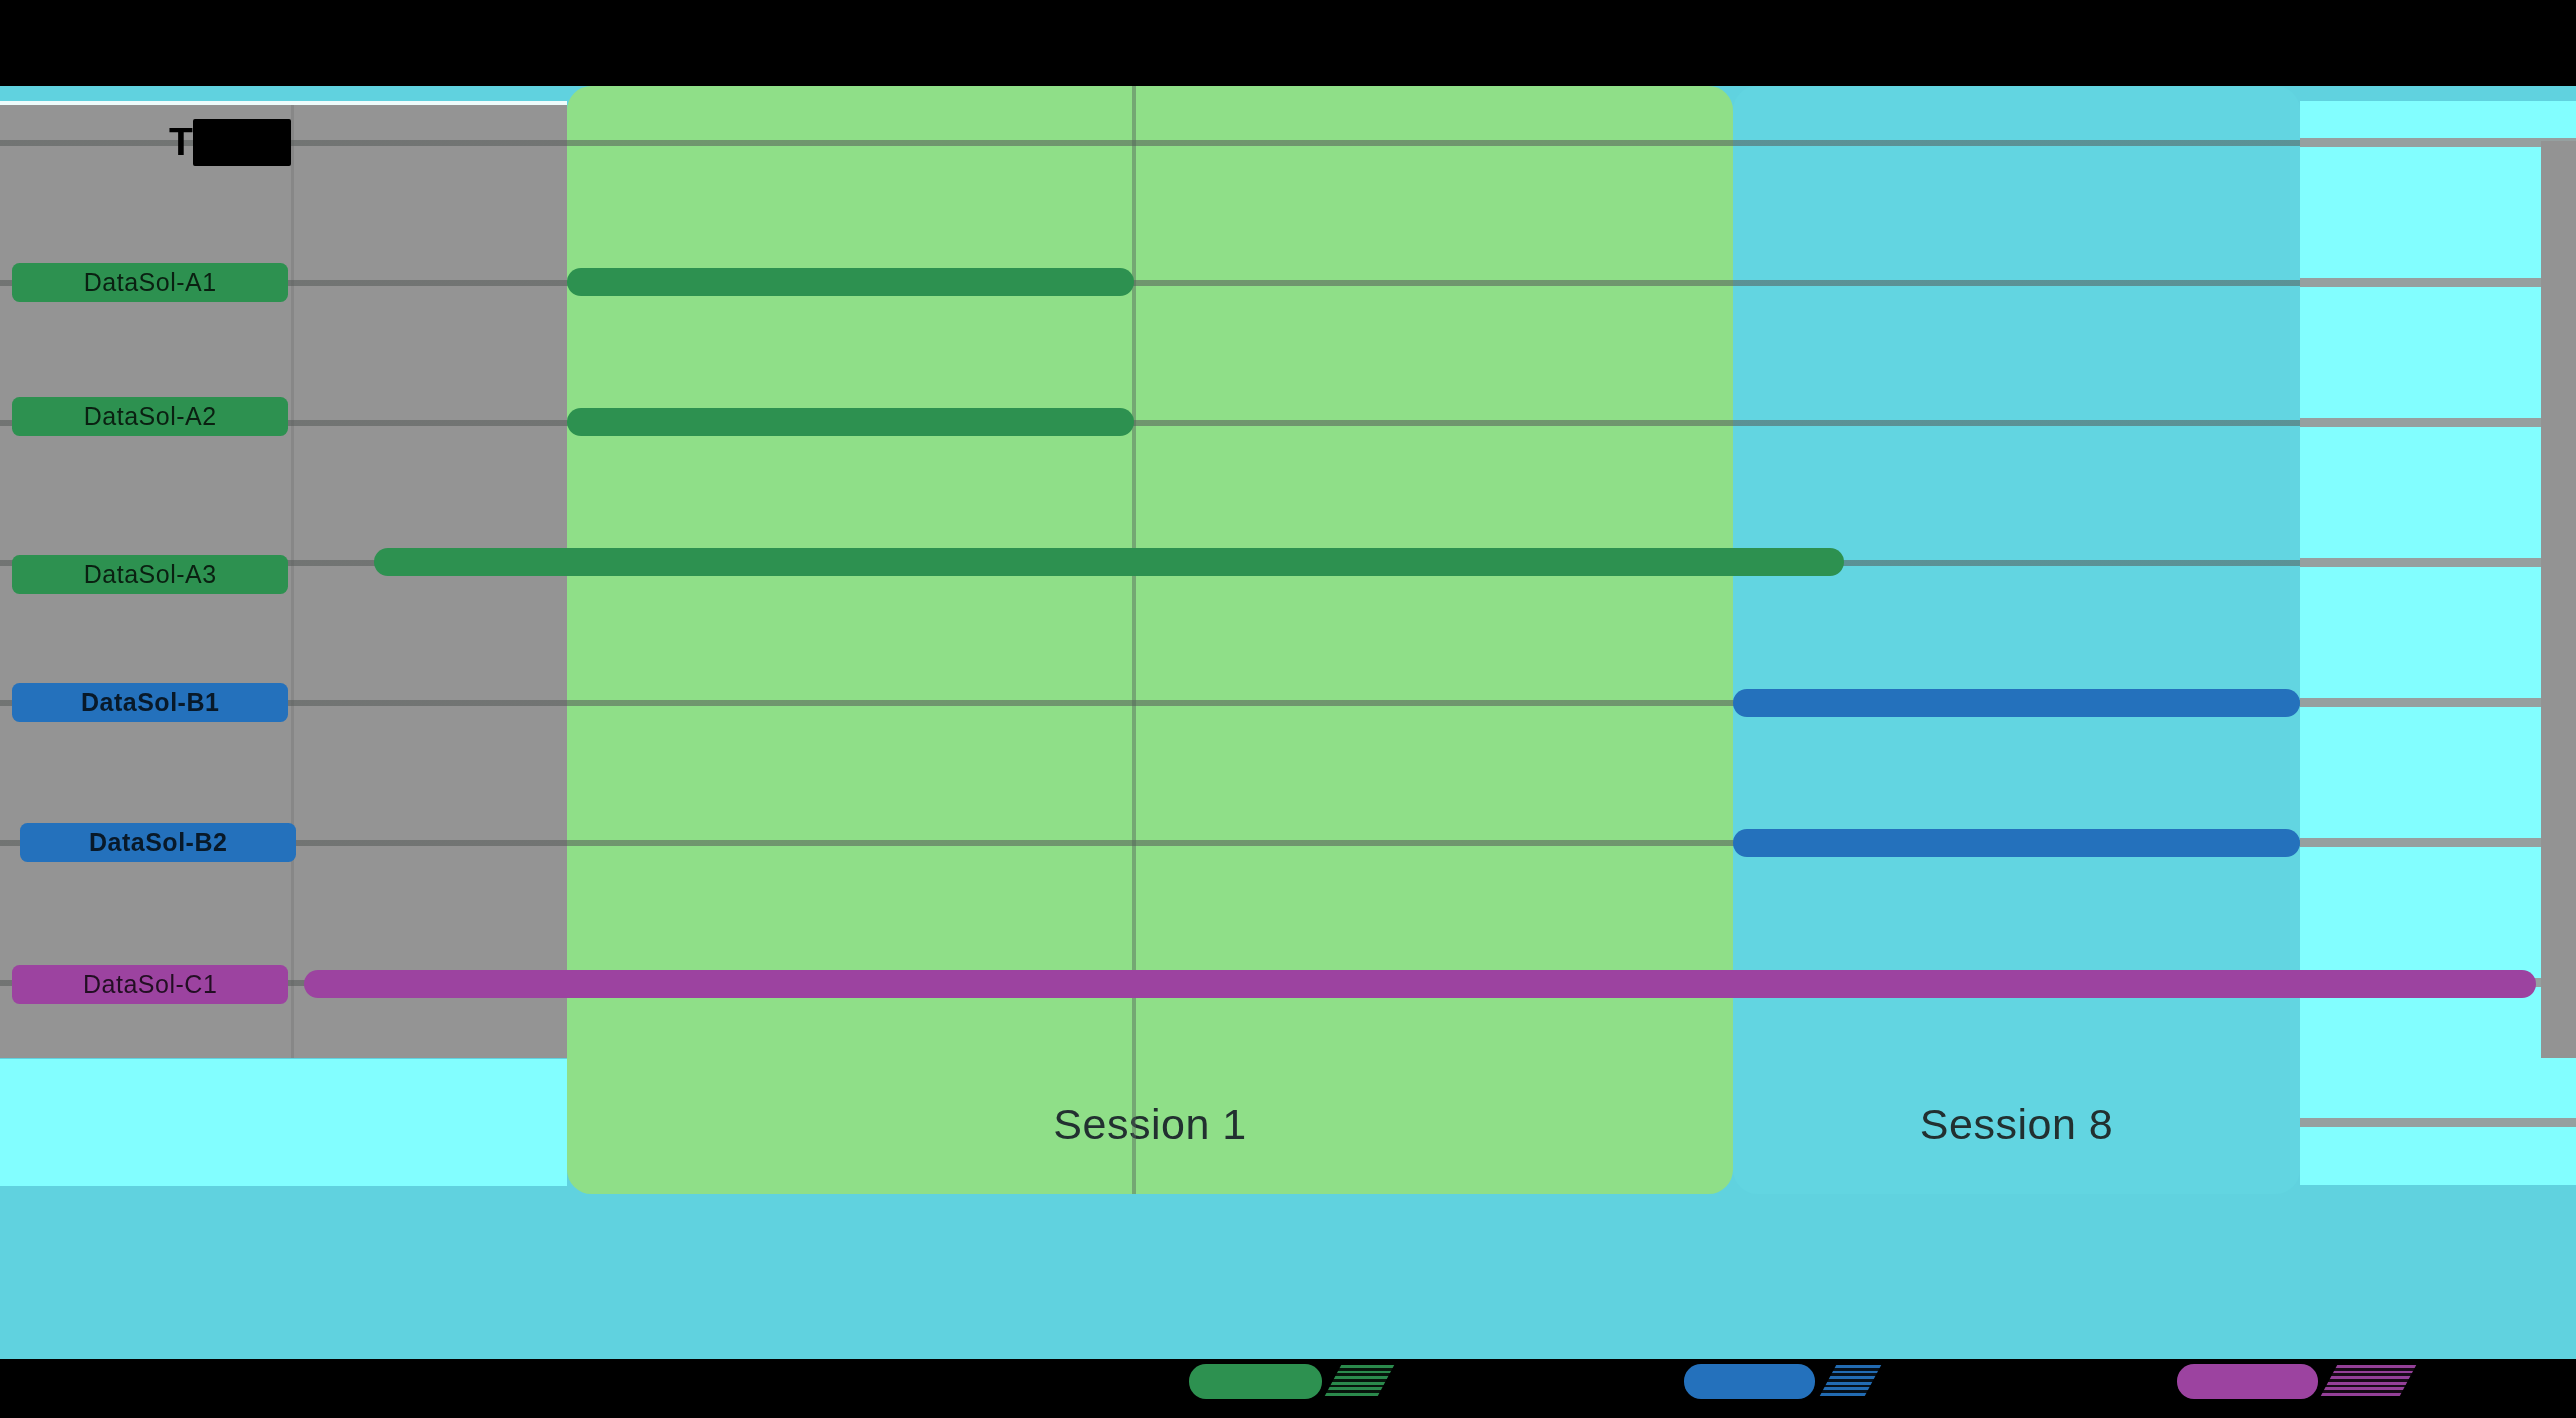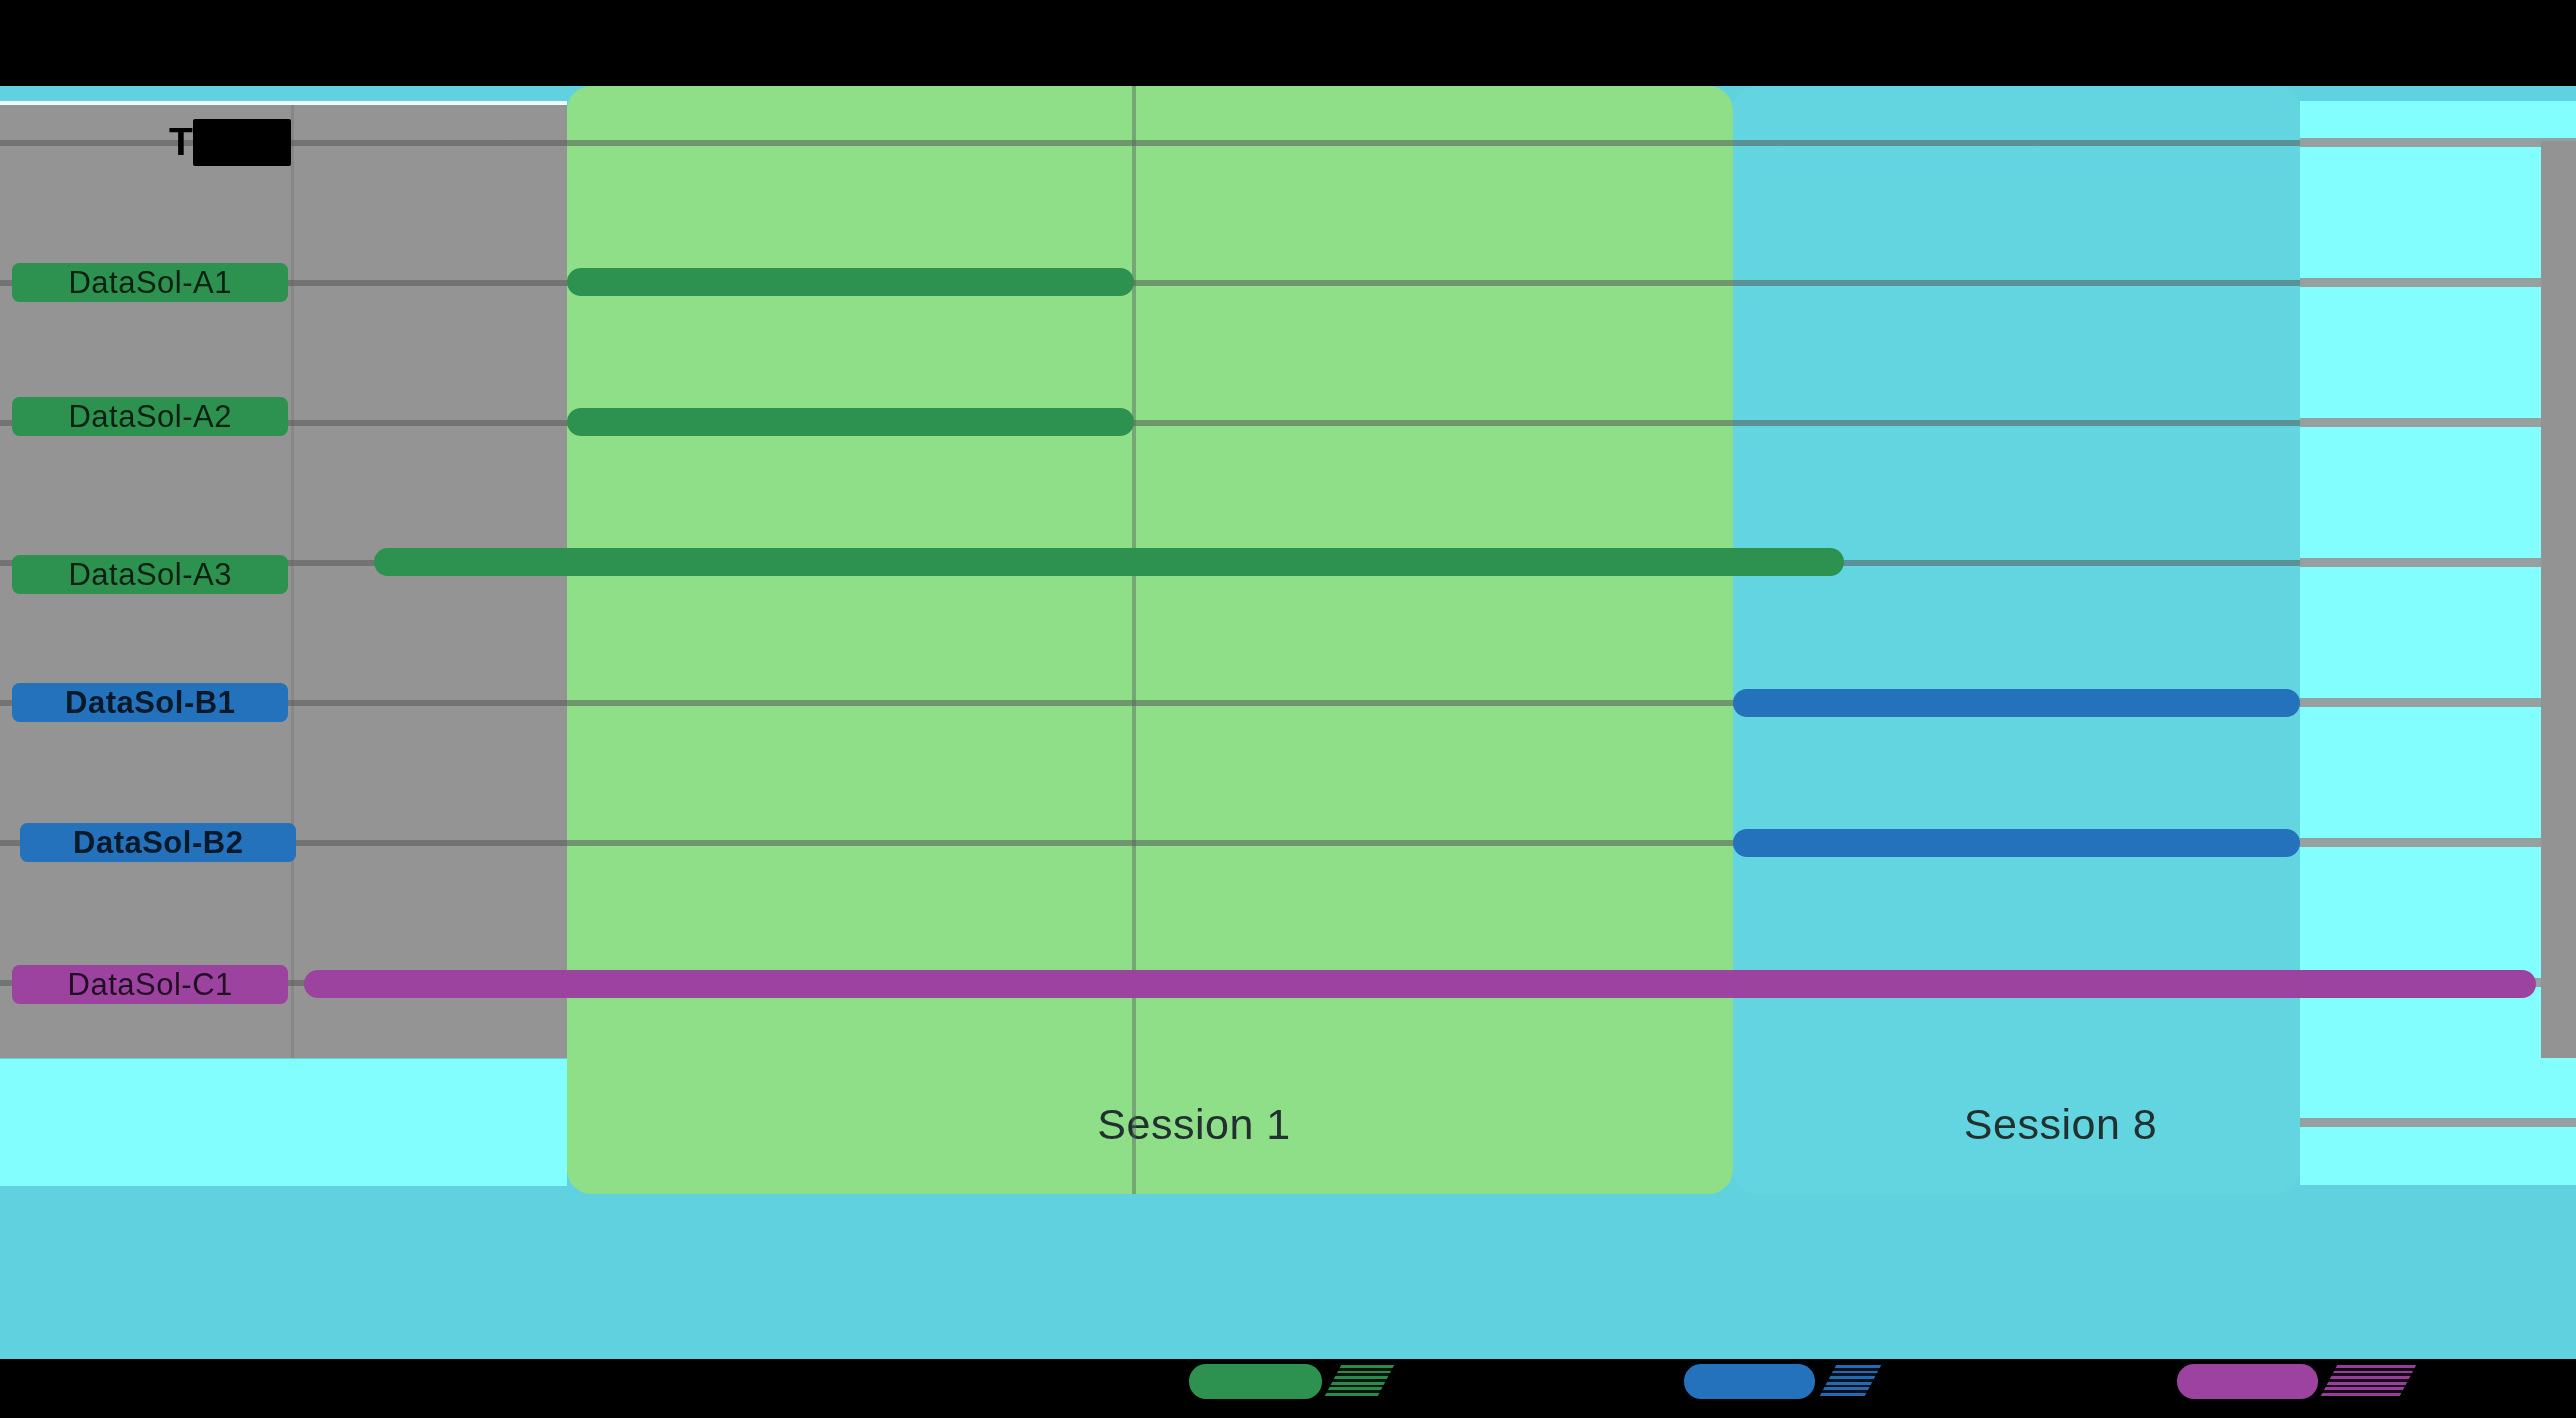--- a/index.html
+++ b/index.html
@@ -13,21 +13,21 @@
   
   .left-panel{left:0;top:105px;width:567px;height:953px;background:#949494;}
   .hairline{left:0;top:101px;width:567px;height:3.8px;background:#eefcfc;}
   .seam{left:291px;top:105px;width:2.8px;height:953px;background:#878787;}
   .lightcyan-bl{left:0;top:1059px;width:567px;height:127px;background:#82feff;}
 
   
   .session1{left:567px;top:86px;width:1166px;height:1108px;background:#8fdf88;border-radius:24.4px;}
   .session2{left:1733px;top:86px;width:567px;height:1108px;background:#62d5e1;border-radius:24.4px;}
   .session-label{position:absolute;bottom:45px;width:100%;text-align:center;
-    font-size:43px;color:#223030;letter-spacing:0.5px;padding-left:44px;}
+    font-size:43px;color:#223030;letter-spacing:0.5px;}
 
   
   .lightcyan-col{left:2300px;top:101px;width:276px;height:1084px;background:#82feff;
     background-image:repeating-linear-gradient(to bottom,
       rgba(0,0,0,0) 0px, rgba(0,0,0,0) 37px,
       #96a0a0 37px, #96a0a0 46px,
       rgba(0,0,0,0) 46px, rgba(0,0,0,0) 140px);}
   .right-gray-col{left:2541px;top:141px;width:35px;height:917px;background:#939393;}
 
   
@@ -45,21 +45,21 @@
   .bar-a1{left:567px;top:268px;width:567px;}
   .bar-a2{left:567px;top:408px;width:567px;}
   .bar-a3{left:374px;top:548px;width:1470px;}
   .bar-b1{left:1733px;top:689px;width:567px;}
   .bar-b2{left:1733px;top:829px;width:567px;}
   .bar-c1{left:304px;top:970px;width:2232px;}
 
   
   .pill{left:12.2px;width:276px;height:39px;border-radius:7.5px;
     display:flex;align-items:center;justify-content:center;
-    font-size:31px;font-weight:500;color:rgba(0,0,0,.78);letter-spacing:0.5px;}
+    font-size:25px;font-weight:500;color:rgba(0,0,0,.78);letter-spacing:0.5px;}
   .pill.green{background:#2d9150;}
   .pill.blue{background:#2471bc;font-weight:bold;}
   .pill.purple{background:#9c43a0;text-align:center;}
   .pill-r1{top:263px;}.pill-r2{top:397px;}.pill-r3{top:542px;margin-top:13px;}
   .pill-r4{top:683px;}.pill-r5{top:823px;margin-left:8px;}.pill-r6{top:965px;}
 
   
   .axis-title{left:56px;top:120px;width:235px;text-align:right;
     font-size:39px;font-weight:600;color:#000;}
   .axis-title .blob{background:#000;color:#000;padding:0.9px 7.5px 2.8px 3.8px;border-radius:1.9px;}

